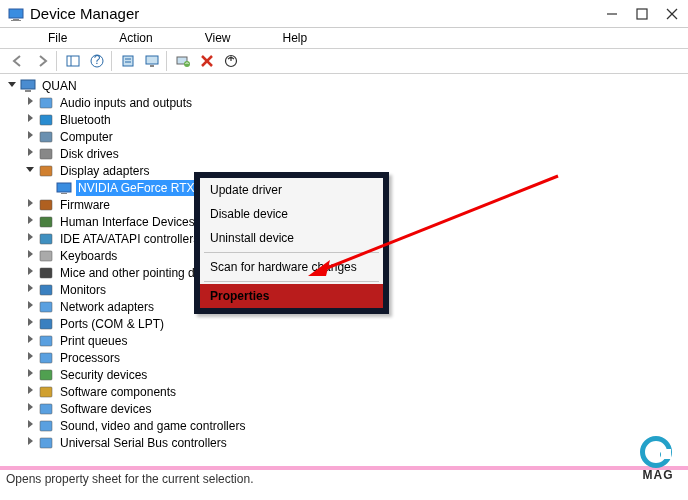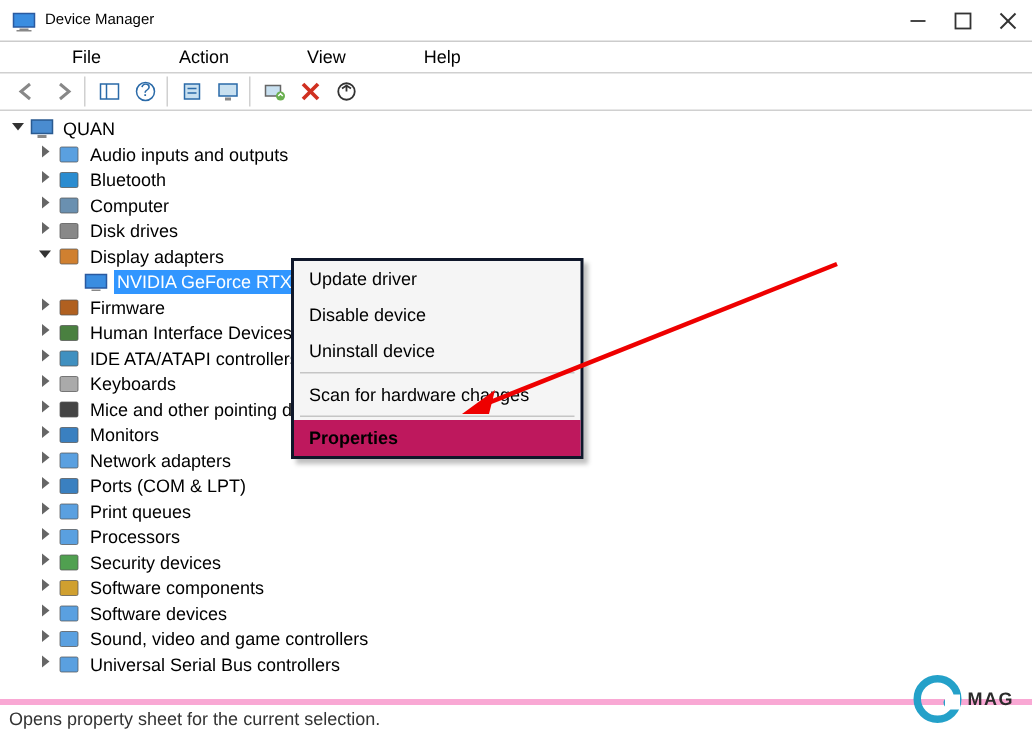--- a/index.html
+++ b/index.html
@@ -1,20 +1,20 @@
 <!DOCTYPE html>
 <html><head>
 <meta charset="utf-8">
 <style>
 * { margin: 0; padding: 0; box-sizing: border-box; font-family: "Segoe UI", Tahoma, sans-serif; font-size: 12px; }
 body { width: 688px; height: 500px; background: #fff; position: relative; overflow: hidden; }
 
 .titlebar { height: 28px; display: flex; align-items: center; padding: 0 8px; border-bottom: 1px solid #ccc; }
 .title-icon { width: 16px; height: 16px; margin-right: 6px; }
-.title { flex: 1; font-size: 10px; }
+.title { flex: 1; font-size: 15px; }
 .win-btns { display: flex; gap: 18px; margin-right: 2px; }
 .win-btn { width: 12px; height: 12px; cursor: default; }
 
 .menubar { height: 20px; display: flex; align-items: center; padding: 0 4px; }
 .menubar span { padding: 2px 8px; margin-left: 36px; }
 
 .toolbar { height: 26px; display: flex; align-items: center; padding: 2px 4px; border-top: 1px solid #d0d0d0; border-bottom: 1px solid #d0d0d0; gap: 2px; }
 .tb-group { display: flex; align-items: center; gap: 2px; padding: 0 3px; border-right: 1px solid #d0d0d0; height: 100%; }
 .tb-group:last-child { border-right: none; }
 .tb-btn { width: 22px; height: 22px; display: flex; align-items: center; justify-content: center; }
@@ -22,30 +22,30 @@
 .tree-container { height: 408px; overflow: auto; padding: 4px 6px; }
 .tree-row { display: flex; align-items: flex-start; height: 17px; white-space: nowrap; }
 .expander { width: 12px; height: 12px; margin-right: 2px; display: flex; align-items: center; justify-content: center; }
 .exp-arrow { width: 0; height: 0; }
 .exp-right { border-top: 4px solid transparent; border-bottom: 4px solid transparent; border-left: 5px solid #666; }
 .exp-down { border-left: 4px solid transparent; border-right: 4px solid transparent; border-top: 5px solid #333; }
 .node-icon { width: 16px; height: 16px; margin-right: 4px; }
 .node-label { padding: 1px 2px; }
 .sel { background: #3196ff; color: #fff; }
 
-.ctx-menu { position: absolute; left: 194px; top: 172px; width: 195px; background: #f5f5f5; border: 2px solid #0f172a; box-shadow: 3px 3px 3px rgba(0,0,0,.25); z-index: 10; }
+.ctx-menu { position: absolute; left: 194px; top: 172px; width: 195px; background: #f5f5f5; border: 6px solid #0f172a; box-shadow: 3px 3px 3px rgba(0,0,0,.25); z-index: 10; }
 .ctx-item { padding: 5px 10px; }
 .ctx-sep { height: 1px; background: #c5c5c5; margin: 2px 4px; }
-.ctx-hot { background: #be185d; font-weight: bold; }
+.ctx-hot { background: #b91c1c; font-weight: bold; }
 
 .statusbar { position: absolute; bottom: 0; left: 0; right: 0; height: 34px; padding: 2px 6px; border-top: 4px solid #f9a8d4; font-size: 11px; color: #333; }
 
 .arrow-overlay { position: absolute; left: 304px; top: 172px; width: 258px; height: 106px; z-index: 20; pointer-events: none; }
 
-.logo { position: absolute; right: 12px; bottom: 18px; display: flex; align-items: center; font-size: 26px; font-weight: 700; letter-spacing: 1px; color: #2b2b2b; z-index: 5; }
+.logo { position: absolute; right: 12px; bottom: 18px; display: flex; align-items: center; font-size: 26px; font-weight: 700; letter-spacing: 1px; color: #2b2b2b; z-index: 5; flex-direction: column; }
 .logo-c { width: 32px; height: 32px; border: 5px solid #24a1c9; border-radius: 50%; margin-right: 4px; position: relative; }
 .logo-c::after { content:""; position:absolute; right:-4px; top:8px; width:10px; height:10px; background:#fff; }
 .logo-dot { position:absolute; right:0; top:10px; width:7px; height:7px; background:#24a1c9; border-radius:50%; }
 </style>
 </head>
 <body>
 
 <div class="titlebar">
   <svg class="title-icon" viewBox="0 0 16 16">
       <rect x="1" y="3" width="14" height="9" fill="#3a8de0" stroke="#2a5aa0"></rect>

